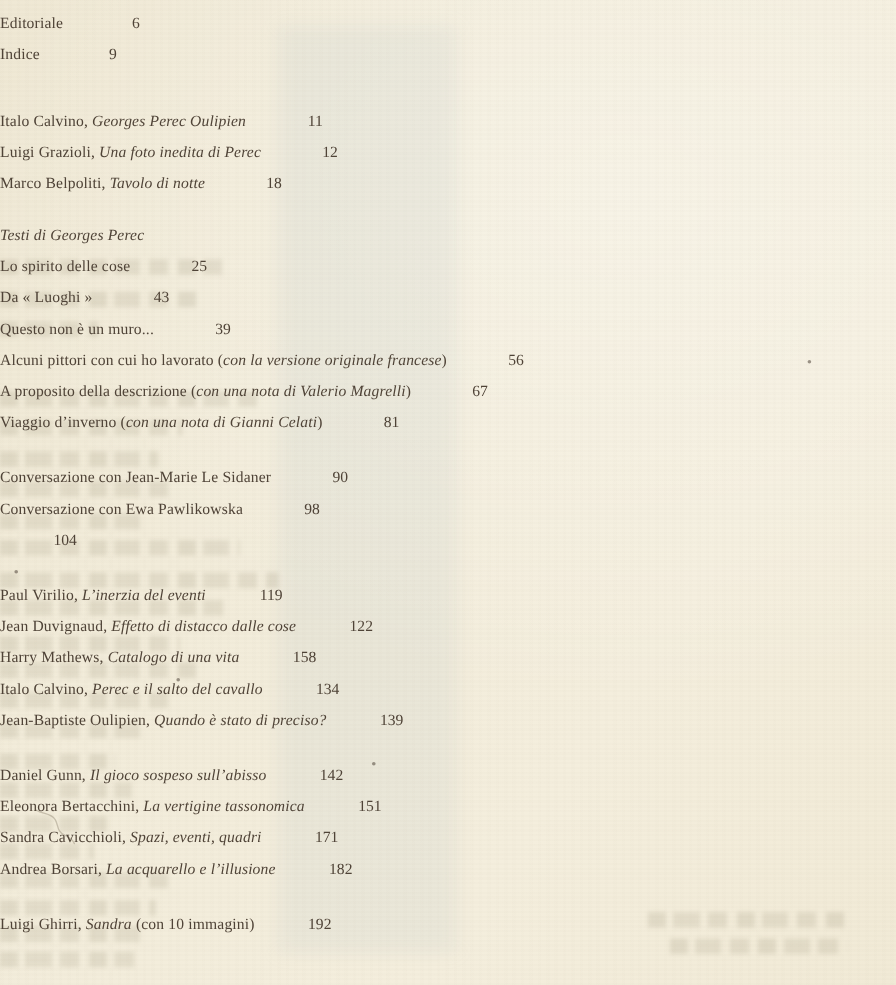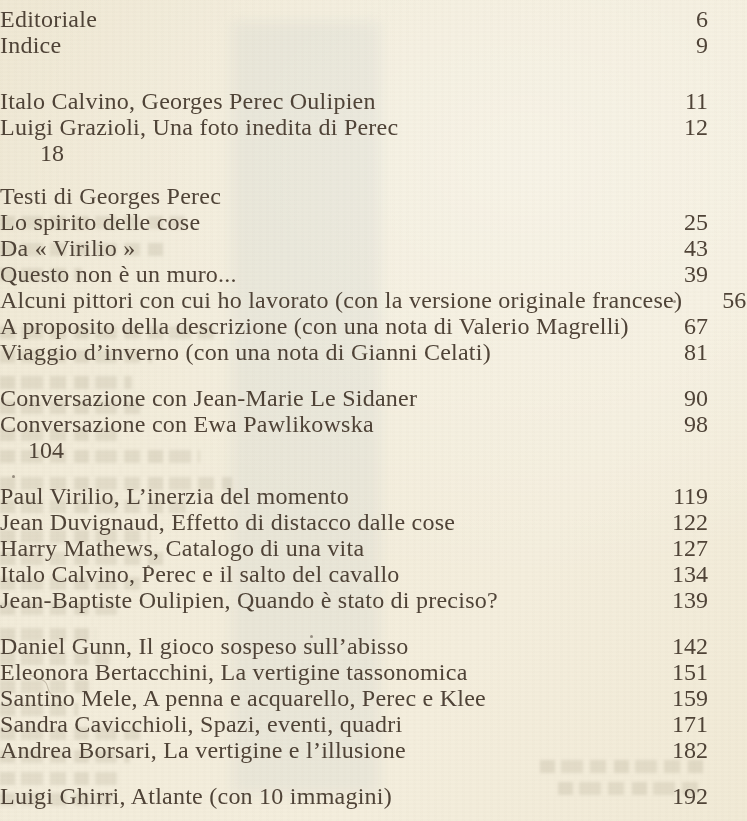--- a/index.html
+++ b/index.html
@@ -75,31 +75,31 @@
     top: 6px;
     left: 0;
     right: 39px;
     pointer-events: none;
   }
   .group + .group { margin-top: 20px; }
   .group:nth-child(2) { margin-top: 30px; }
   .group:nth-child(3) { margin-top: 17px; }
   .row {
     display: flex;
-    justify-content: space-between;
+    justify-content: flex-start;
     align-items: baseline;
     line-height: 26px;
-    font-size: 24px;
+    font-size: 13px;
     white-space: nowrap;
   }
   .title {
     text-align: right;
     letter-spacing: 0.01em;
   }
-  .title .it { }
+  .title .it { font-style: italic; }
   .num {
     width: 64px;
     text-align: right;
     flex: 0 0 64px;
   }
 </style>
 </head>
 <body>
 
 <div class="paper-grain"></div>
@@ -154,34 +154,35 @@
     <div class="group">
       <div class="row">
         <span class="title"><span>Italo Calvino, </span><span class="it">Georges Perec Oulipien</span></span>
         <span class="num">11</span>
       </div>
       <div class="row">
         <span class="title"><span>Luigi Grazioli, </span><span class="it">Una foto inedita di Perec</span></span>
         <span class="num">12</span>
       </div>
       <div class="row">
+        <span class="title"><span>Marco Belpoliti, </span><span class="it">Tavolo di notte</span></span>
         <span class="num">18</span>
       </div>
     </div>
     <div class="group">
       <div class="row">
         <span class="title"><span class="it">Testi di Georges Perec</span></span>
         <span class="num"></span>
       </div>
       <div class="row">
         <span class="title"><span>Lo spirito delle cose</span></span>
         <span class="num">25</span>
       </div>
       <div class="row">
-        <span class="title"><span>Da « Virilio »</span></span>
+        <span class="title"><span>Da « Luoghi »</span></span>
         <span class="num">43</span>
       </div>
       <div class="row">
         <span class="title"><span>Questo non è un muro...</span></span>
         <span class="num">39</span>
       </div>
       <div class="row">
         <span class="title"><span>Alcuni pittori con cui ho lavorato (</span><span class="it">con la versione originale francese</span><span>)</span></span>
         <span class="num">56</span>
       </div>
@@ -202,61 +203,57 @@
       <div class="row">
         <span class="title"><span>Conversazione con Ewa Pawlikowska</span></span>
         <span class="num">98</span>
       </div>
       <div class="row">
         <span class="num">104</span>
       </div>
     </div>
     <div class="group">
       <div class="row">
-        <span class="title"><span>Paul Virilio, </span><span class="it">L’inerzia del momento</span></span>
+        <span class="title"><span>Paul Virilio, </span><span class="it">L’inerzia del eventi</span></span>
         <span class="num">119</span>
       </div>
       <div class="row">
         <span class="title"><span>Jean Duvignaud, </span><span class="it">Effetto di distacco dalle cose</span></span>
         <span class="num">122</span>
       </div>
       <div class="row">
         <span class="title"><span>Harry Mathews, </span><span class="it">Catalogo di una vita</span></span>
-        <span class="num">127</span>
+        <span class="num">158</span>
       </div>
       <div class="row">
         <span class="title"><span>Italo Calvino, </span><span class="it">Perec e il salto del cavallo</span></span>
         <span class="num">134</span>
       </div>
       <div class="row">
         <span class="title"><span>Jean-Baptiste Oulipien, </span><span class="it">Quando è stato di preciso?</span></span>
         <span class="num">139</span>
       </div>
     </div>
     <div class="group">
       <div class="row">
         <span class="title"><span>Daniel Gunn, </span><span class="it">Il gioco sospeso sull’abisso</span></span>
         <span class="num">142</span>
       </div>
       <div class="row">
         <span class="title"><span>Eleonora Bertacchini, </span><span class="it">La vertigine tassonomica</span></span>
         <span class="num">151</span>
       </div>
       <div class="row">
-        <span class="title"><span>Santino Mele, </span><span class="it">A penna e acquarello, Perec e Klee</span></span>
-        <span class="num">159</span>
-      </div>
-      <div class="row">
         <span class="title"><span>Sandra Cavicchioli, </span><span class="it">Spazi, eventi, quadri</span></span>
         <span class="num">171</span>
       </div>
       <div class="row">
-        <span class="title"><span>Andrea Borsari, </span><span class="it">La vertigine e l’illusione</span></span>
+        <span class="title"><span>Andrea Borsari, </span><span class="it">La acquarello e l’illusione</span></span>
         <span class="num">182</span>
       </div>
     </div>
     <div class="group">
       <div class="row">
-        <span class="title"><span>Luigi Ghirri, </span><span class="it">Atlante</span><span> (con 10 immagini)</span></span>
+        <span class="title"><span>Luigi Ghirri, </span><span class="it">Sandra</span><span> (con 10 immagini)</span></span>
         <span class="num">192</span>
       </div>
     </div>
   </div>
 
 </body></html>

